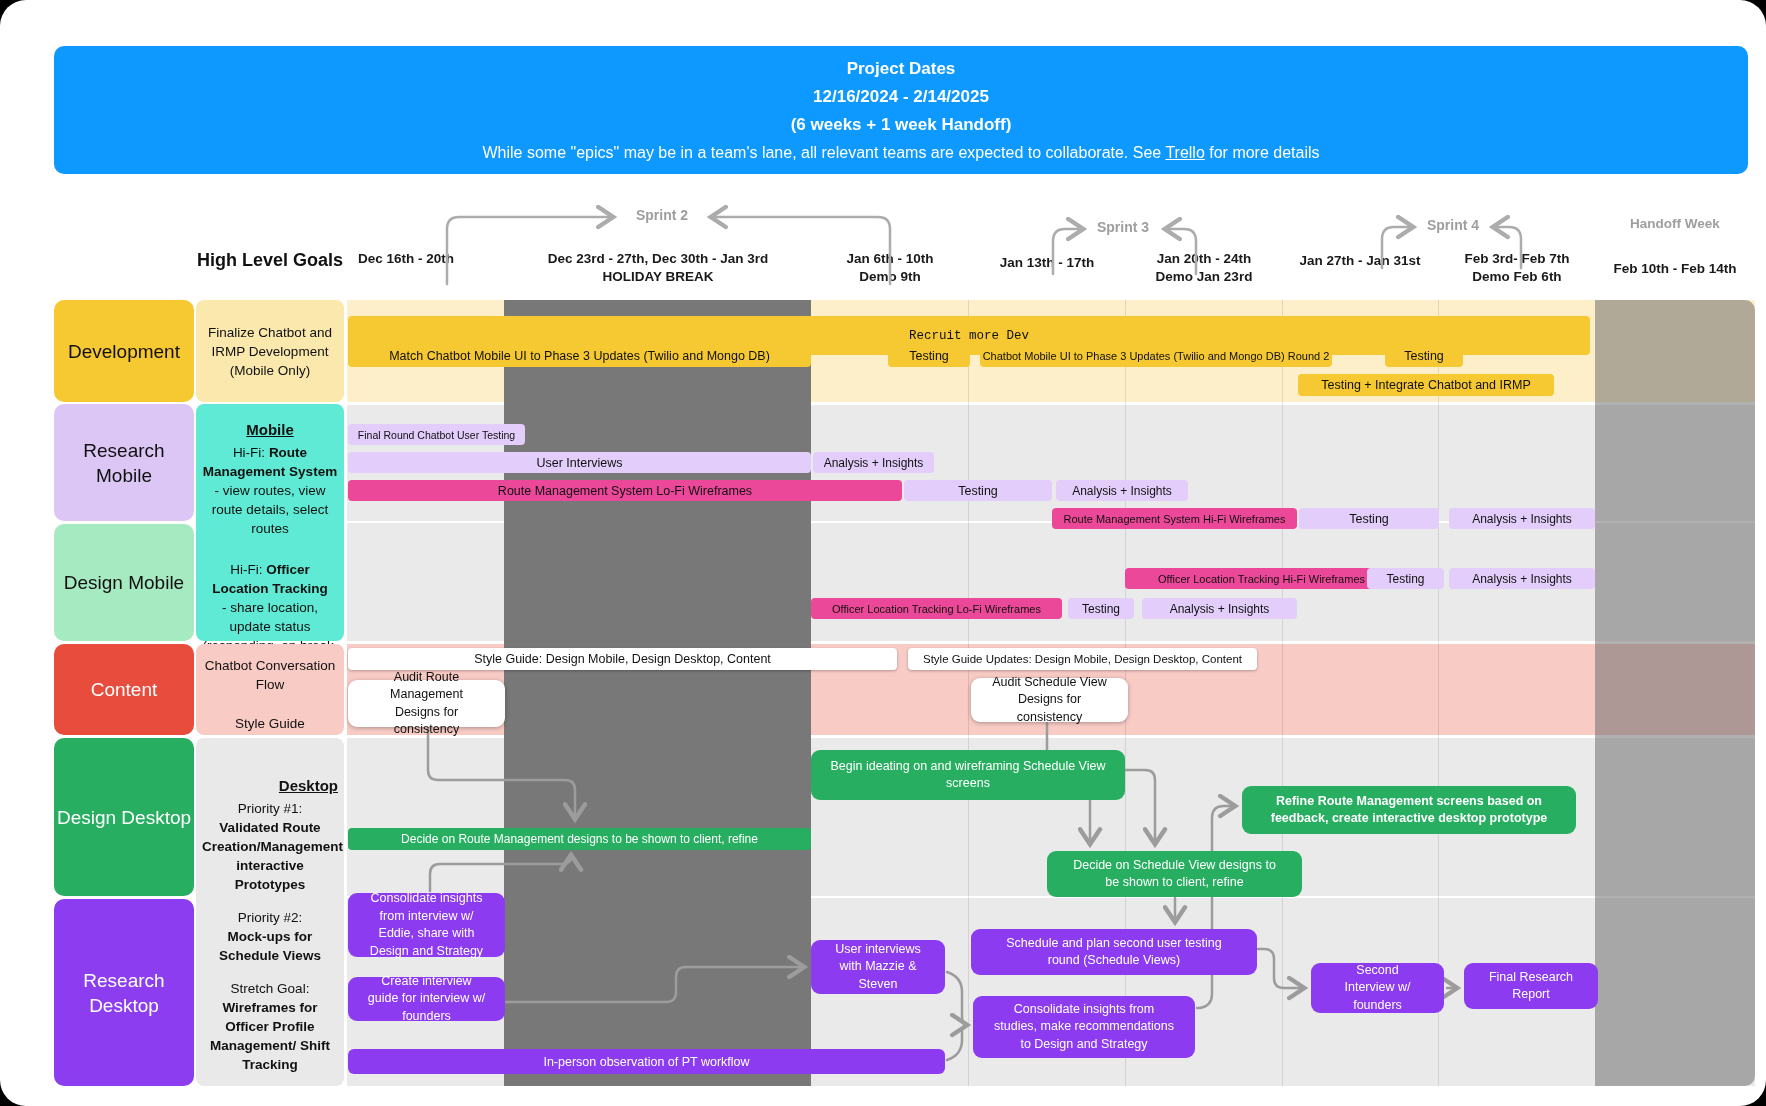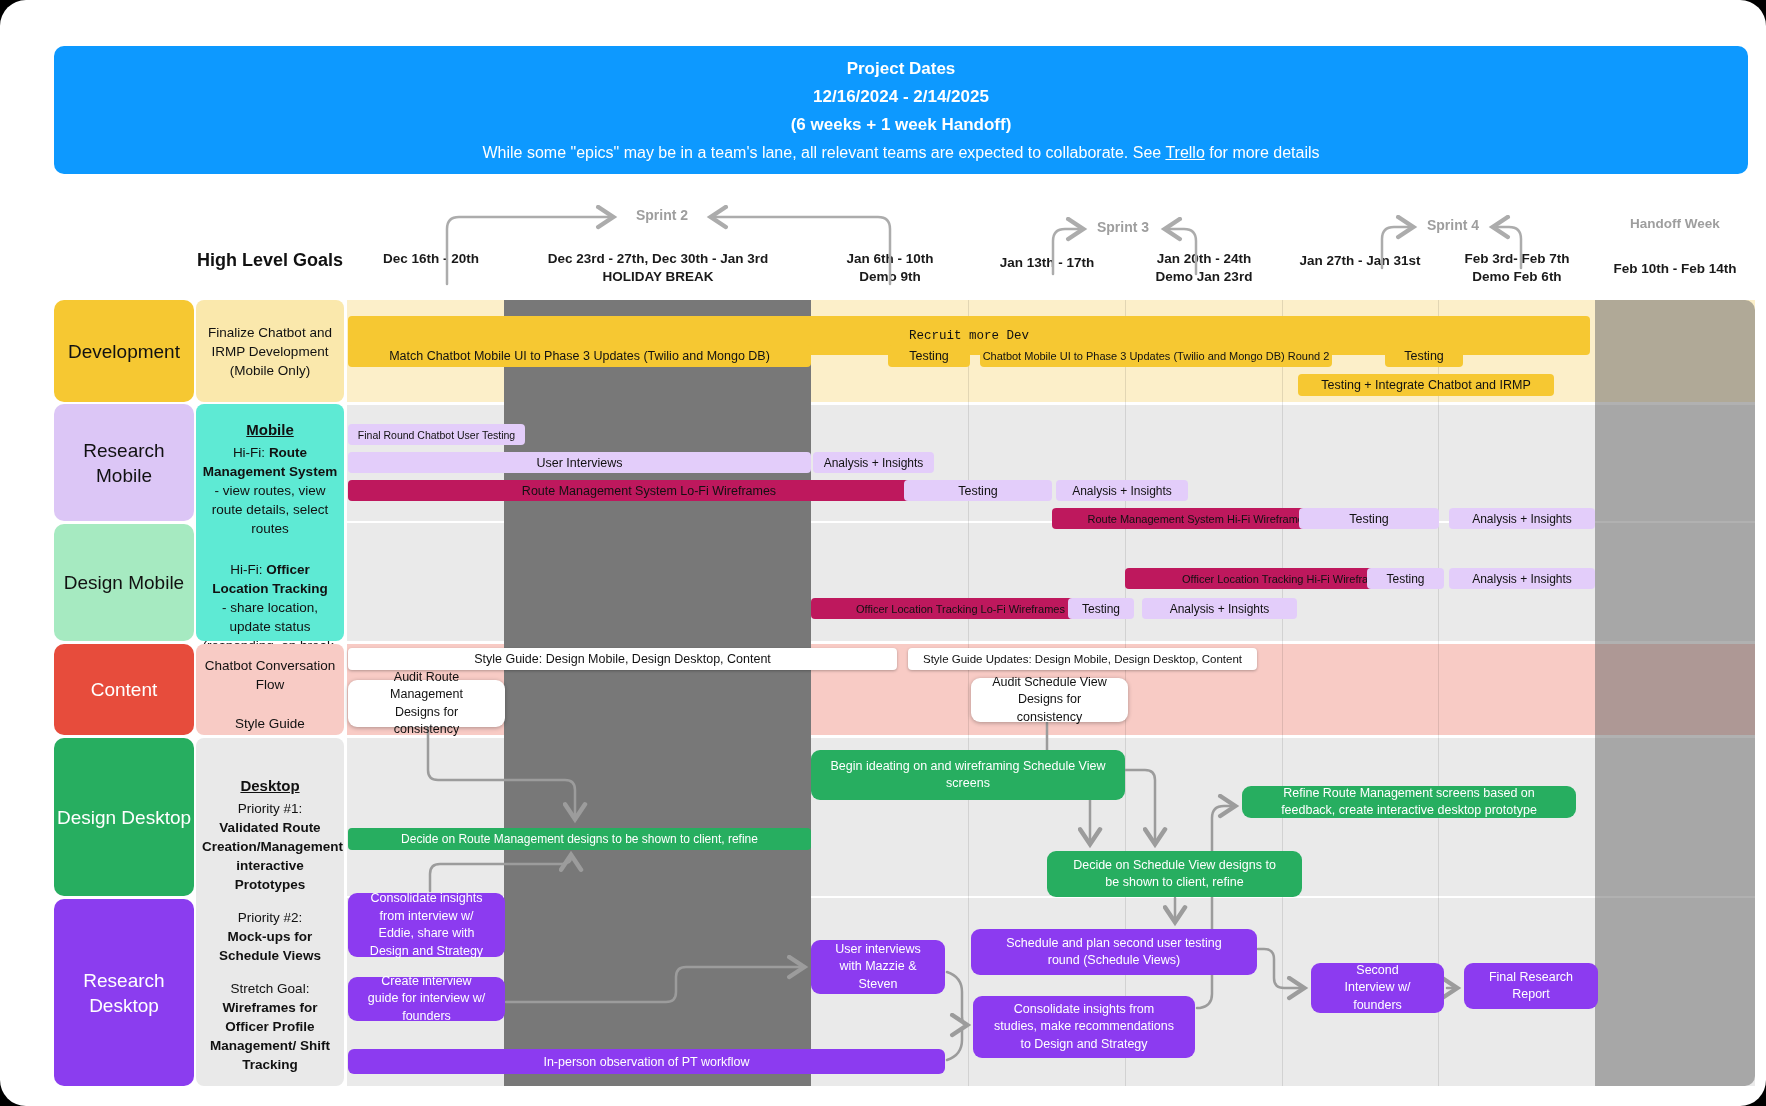--- a/index.html
+++ b/index.html
@@ -26,21 +26,21 @@
   .sep{position:absolute;background:#fff;z-index:1;}
   .vline{position:absolute;width:1px;top:300px;height:786px;background:rgba(0,0,0,0.10);z-index:2;}
   .holiday{position:absolute;left:504px;top:300px;width:307px;height:786px;background:#787878;z-index:3;}
   .handoff{position:absolute;left:1595px;top:300px;width:160px;height:786px;background:rgba(105,105,105,0.52);
     border-radius:0 10px 10px 0;z-index:3;}
   
   .bar{position:absolute;display:flex;align-items:center;justify-content:center;font-size:12.5px;color:#111;
     border-radius:4px;white-space:nowrap;z-index:5;overflow:hidden;}
   .bar-yellow{background:#F6C832;}
   .bar-purple{background:#E3CDFA;}
-  .bar-green{background:#be185d;padding-left:24px;}
+  .bar-green{background:#ec4899;}
   .bar-white{background:#fff;box-shadow:0 1px 3px rgba(0,0,0,0.28);}
   .bar-green-d{background:#27AE60;color:#fff;}
   .bar-purple-d{background:#8C3BF0;color:#fff;}
   .box{position:absolute;display:flex;align-items:center;justify-content:center;text-align:center;border-radius:9px;
     font-size:12.5px;line-height:1.4;z-index:7;padding:4px 19px;box-sizing:border-box;}
   .box-green{background:#27AE60;color:#fff;}
   .box-purple{background:#8C3BF0;color:#fff;}
   .box-white{background:#fff;color:#111;box-shadow:0 1px 4px rgba(0,0,0,0.30);}
   .fs10{font-size:10.5px;} .fs11{font-size:11px;} .fs115{font-size:11.5px;} .fs12{font-size:12px;}
   .overlay{position:absolute;left:0;top:0;z-index:6;pointer-events:none;}
@@ -59,21 +59,21 @@
     <div class="b1">(6 weeks + 1 week Handoff)</div>
     <div class="note"><span>While some "epics" may be in a team's lane, all relevant teams are expected to collaborate. See </span><a>Trello</a><span> for more details</span></div>
   </div>
 
   <div class="hlg">High Level Goals</div>
   <div class="sprint" style="left:662px;top:207px;">Sprint 2</div>
   <div class="sprint" style="left:1123px;top:219px;">Sprint 3</div>
   <div class="sprint" style="left:1453px;top:217px;">Sprint 4</div>
   <div class="handoff-lbl" style="left:1675px;top:216px;">Handoff Week</div>
 
-  <div class="col" style="left:425px;top:250px;padding-left:12px;">
+  <div class="col" style="left:400px;top:250px;padding-left:12px;">
       <div class="l1">Dec 16th - 20th</div>
     </div>
   <div class="col" style="left:658px;top:250px;">
       <div class="l1">Dec 23rd - 27th, Dec 30th - Jan 3rd</div>
       <div class="l2">HOLIDAY BREAK</div>
     </div>
   <div class="col" style="left:890px;top:250px;">
       <div class="l1">Jan 6th - 10th</div>
       <div class="l2">Demo 9th</div>
     </div>
@@ -131,21 +131,21 @@
     <div><span>Hi-Fi: </span><span class="b">Route Management System</span></div>
     <div>- view routes, view route details, select routes</div>
     <div class="gblock" style="margin-top:22px;"><span>Hi-Fi: </span><span class="b">Officer Location Tracking</span></div>
     <div>- share location, update status (responding, on break, etc)</div>
   </div>
   <div class="goalcell" style="top:644px;height:91px;background:#F8CBC5;">
     <div style="margin-top:6px;">Chatbot Conversation Flow</div>
     <div style="margin-top:20px;">Style Guide</div>
   </div>
   <div class="goalcell" style="top:738px;height:348px;background:#E9E9E9;">
-    <div class="gh" style="margin-top:32px;">Desktop</div>
+    <div class="gh" style="margin-top:32px;text-align:right;">Desktop</div>
     <div>Priority #1:</div>
     <div class="b">Validated Route Creation/Management interactive Prototypes</div>
     <div class="gblock">Priority #2:</div>
     <div class="b">Mock-ups for Schedule Views</div>
     <div class="gblock">Stretch Goal:</div>
     <div class="b">Wireframes for Officer Profile Management/ Shift Tracking</div>
   </div>
 
   <div class="bar bar-yellow" style="left:348px;top:316px;width:1242px;height:39px;font-family:Liberation Mono, monospace;">Recruit more Dev</div>
   <div class="bar bar-yellow" style="left:348px;top:345px;width:463px;height:22px;">Match Chatbot Mobile UI to Phase 3 Updates (Twilio and Mongo DB)</div>
@@ -171,21 +171,21 @@
   <div class="bar bar-purple fs12" style="left:1068px;top:598px;width:66px;height:21px;">Testing</div>
   <div class="bar bar-purple fs12" style="left:1142px;top:598px;width:155px;height:21px;">Analysis + Insights</div>
 
   <div class="bar bar-white" style="left:348px;top:648px;width:549px;height:22px;">Style Guide: Design Mobile, Design Desktop, Content</div>
   <div class="bar bar-white fs115" style="left:908px;top:648px;width:349px;height:22px;">Style Guide Updates: Design Mobile, Design Desktop, Content</div>
   <div class="box box-white" style="left:348px;top:680px;width:157px;height:47px;">Audit Route Management Designs for consistency</div>
   <div class="box box-white" style="left:971px;top:678px;width:157px;height:44px;">Audit Schedule View Designs for consistency</div>
 
   <div class="box box-green" style="left:811px;top:750px;width:314px;height:50px;">Begin ideating on and wireframing Schedule View screens</div>
   <div class="bar bar-green-d fs12" style="left:348px;top:828px;width:463px;height:22px;">Decide on Route Management designs to be shown to client, refine</div>
-  <div class="box box-green" style="left:1242px;top:786px;width:334px;height:32px;">Refine Route Management screens based on feedback, create interactive desktop prototype</div>
+  <div class="box box-green" style="left:1242px;top:786px;width:334px;height:48px;font-weight:bold;">Refine Route Management screens based on feedback, create interactive desktop prototype</div>
   <div class="box box-green" style="left:1047px;top:851px;width:255px;height:46px;">Decide on Schedule View designs to be shown to client, refine</div>
 
   <div class="box box-purple" style="left:348px;top:893px;width:157px;height:64px;">Consolidate insights from interview w/ Eddie, share with Design and Strategy</div>
   <div class="box box-purple" style="left:348px;top:977px;width:157px;height:44px;">Create interview guide for interview w/ founders</div>
   <div class="box box-purple" style="left:811px;top:940px;width:134px;height:54px;">User interviews with Mazzie &amp; Steven</div>
   <div class="box box-purple" style="left:971px;top:929px;width:286px;height:46px;">Schedule and plan second user testing round (Schedule Views)</div>
   <div class="box box-purple" style="left:973px;top:996px;width:222px;height:62px;">Consolidate insights from studies, make recommendations to Design and Strategy</div>
   <div class="box box-purple" style="left:1311px;top:963px;width:133px;height:50px;">Second Interview w/ founders</div>
   <div class="box box-purple" style="left:1464px;top:963px;width:134px;height:46px;">Final Research Report</div>
   <div class="bar bar-purple-d" style="left:348px;top:1049px;width:597px;height:25px;border-radius:6px;">In-person observation of PT workflow</div>

